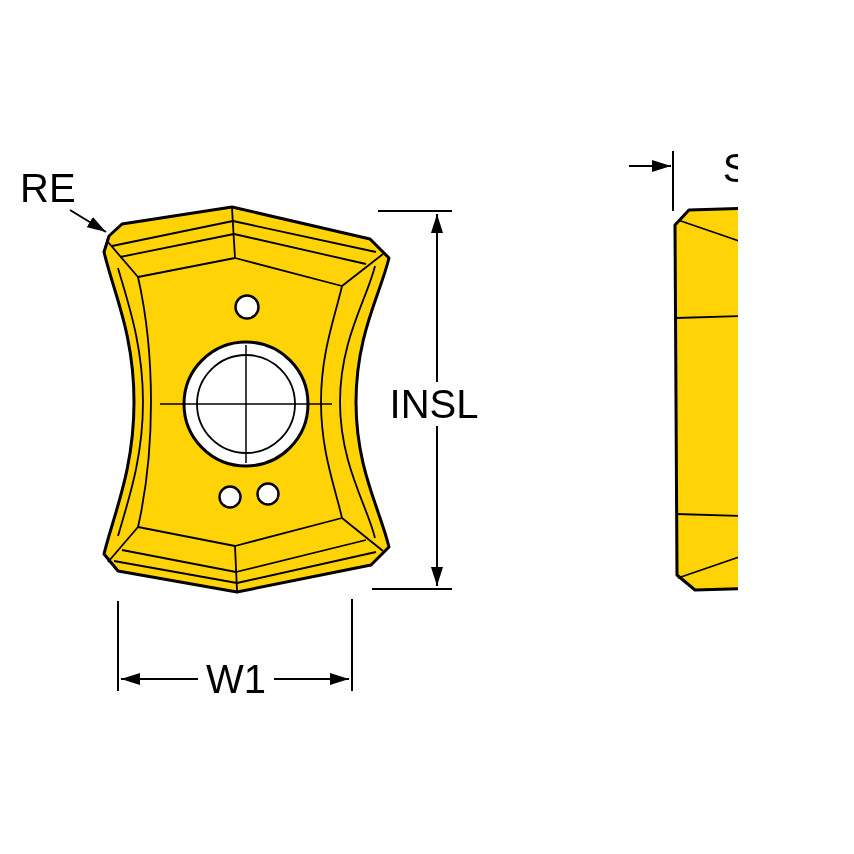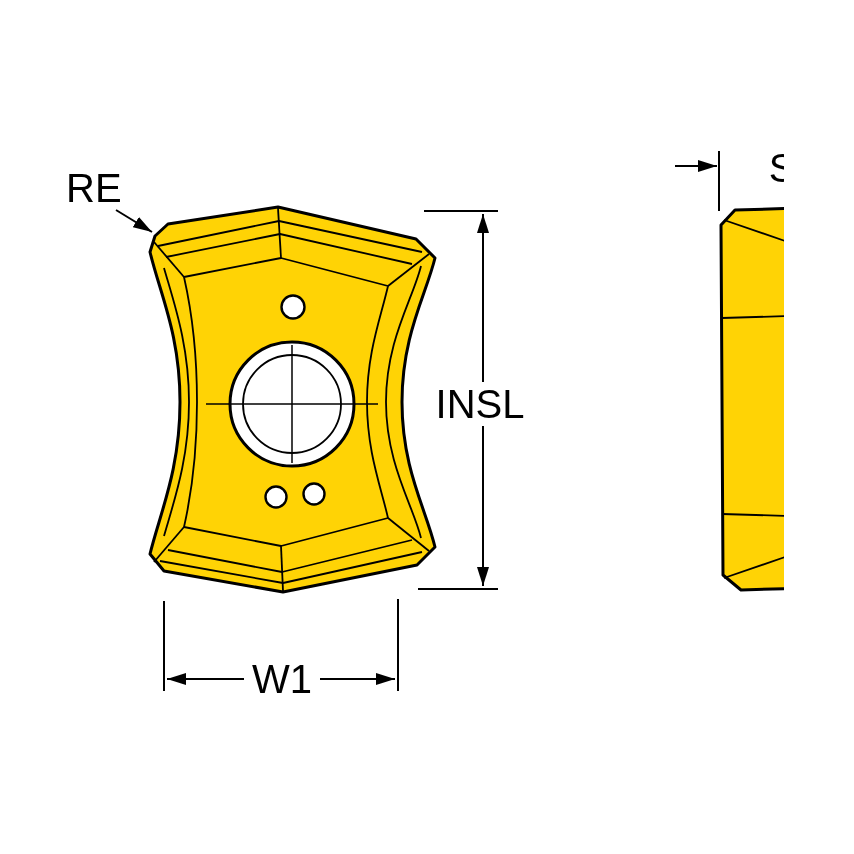--- a/index.html
+++ b/index.html
@@ -6,21 +6,20 @@
     margin: 0;
     padding: 0;
     background: #ffffff;
   }
   .canvas {
     position: relative;
     width: 738px;
     height: 854px;
     background: #ffffff;
     overflow: hidden;
-    margin-left: 46px;
   }
   svg { display: block; }
   text {
     font-family: "Liberation Sans", "DejaVu Sans", sans-serif;
     font-size: 40px;
     fill: #000000;
   }
   .outline  { fill: #FFD305; stroke: #000000; stroke-width: 3; stroke-linejoin: round; }
   .detail   { fill: none; stroke: #000000; stroke-width: 1.8; stroke-linejoin: round; }
   .dim      { fill: none; stroke: #000000; stroke-width: 2; }

